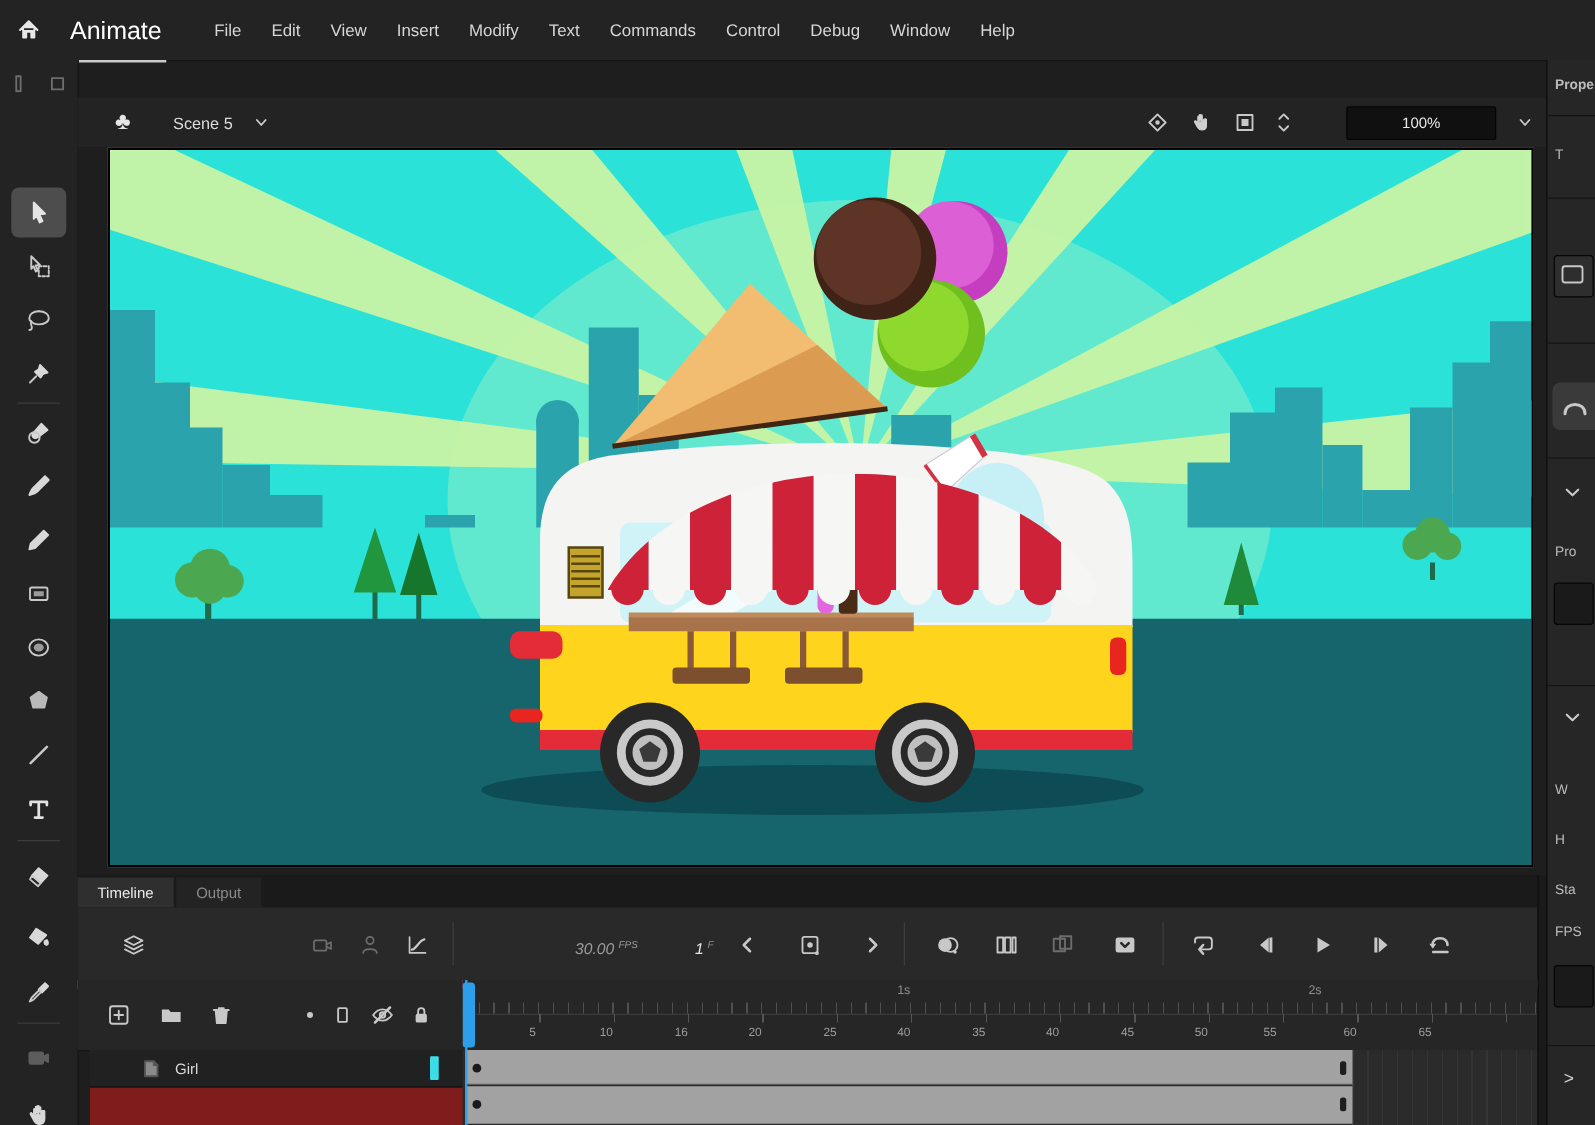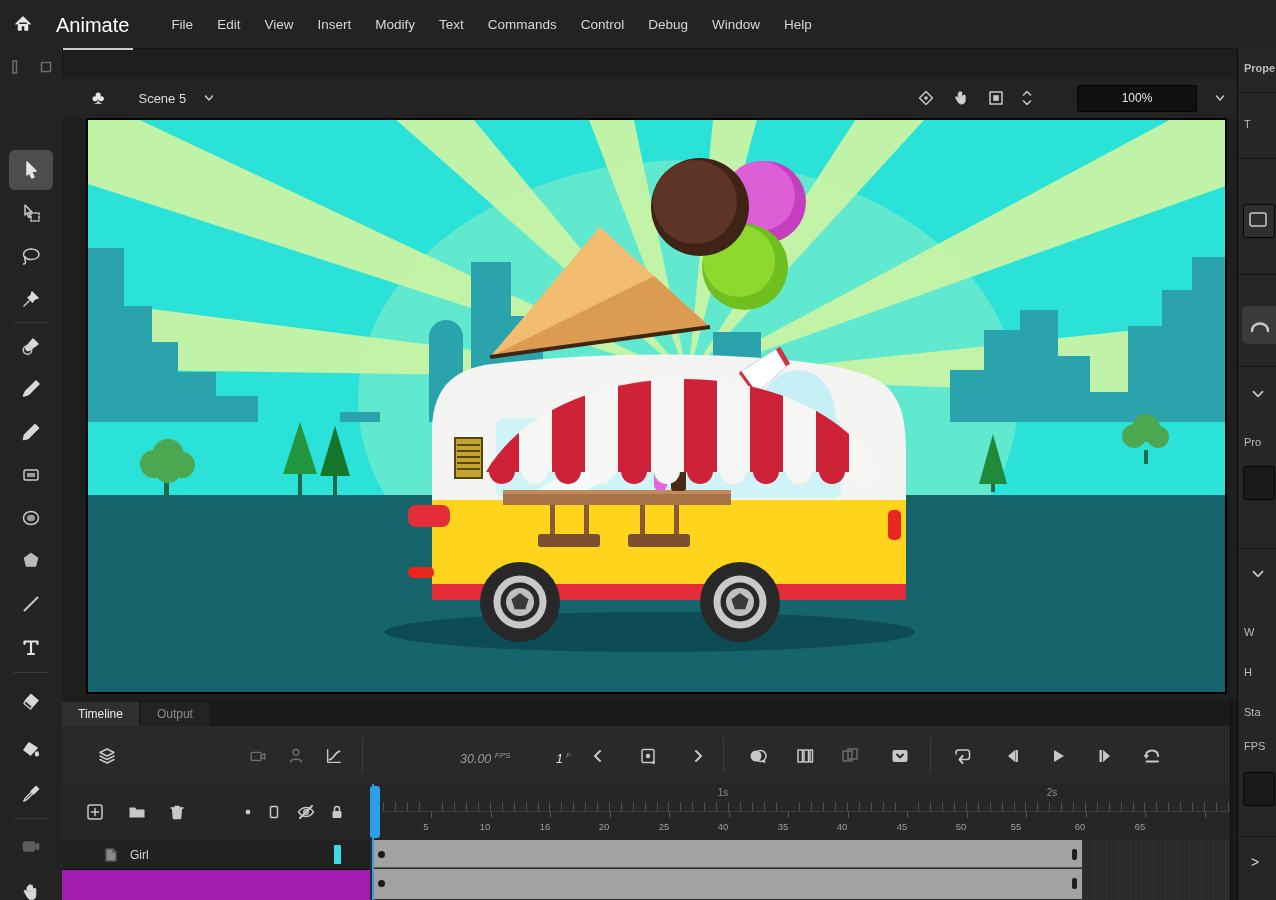--- a/index.html
+++ b/index.html
@@ -55,21 +55,21 @@
   #tl-ruler{left:370px;top:784px;width:860px;height:56px;background:#262626;border-bottom:1px solid #161616;overflow:hidden;}
   #ruler-minor{position:absolute;left:0;top:0;width:860px;height:27px;border-bottom:1px solid #3a3a3a;
      background:repeating-linear-gradient(90deg,transparent 0 10.9px,#4f4f4f 10.9px 11.9px);background-position:2px 0;
      background-size:100% 9px;background-repeat:no-repeat;background-position-y:18px;}
   .sec-mark{position:absolute;top:3px;font-size:10px;color:#8d8d8d;transform:translateX(-50%);}
   #ruler-nums{position:absolute;left:0;top:27px;width:860px;height:29px;
      background:repeating-linear-gradient(90deg,#555 0 1px,transparent 1px 59.5px);background-position:2px 0;
      background-size:100% 7px;background-repeat:no-repeat;}
   .rnum{position:absolute;top:10px;font-size:9.5px;color:#9d9d9d;transform:translateX(-50%);}
   #playhead-marker{position:absolute;left:0px;top:2px;width:10px;height:52px;background:#2d9fe8;border-radius:3px;}
-  #tl-rows-left{left:62px;top:840px;width:308px;height:60px;background:#a21caf;}
+  #tl-rows-left{left:72px;top:840px;width:308px;height:60px;background:#7f1d1d;}
   .lrow{position:absolute;left:0;width:308px;height:29px;display:flex;align-items:center;border-bottom:1px solid #101010;background:#212121;}
   .lrow.sel{background:#3e6ea5;}
   .lrow .pgicn{margin-left:40px;}
   .lrow.sel .pgicn{margin-left:44px;}
   .lname{margin-left:10px;font-size:12px;color:#d9d9d9;}
   .swatch{position:absolute;left:272px;width:7px;height:19px;border-radius:1px;}
   .rowlock{position:absolute;left:330px;top:5px;}
   #tl-rows-right{left:370px;top:840px;width:860px;height:60px;background:#2b2b2b;overflow:hidden;}
   .fr-empty{position:absolute;top:0;left:712px;width:148px;height:60px;
      background:repeating-linear-gradient(90deg,#343434 0 1px,#2b2b2b 1px 11.9px),

